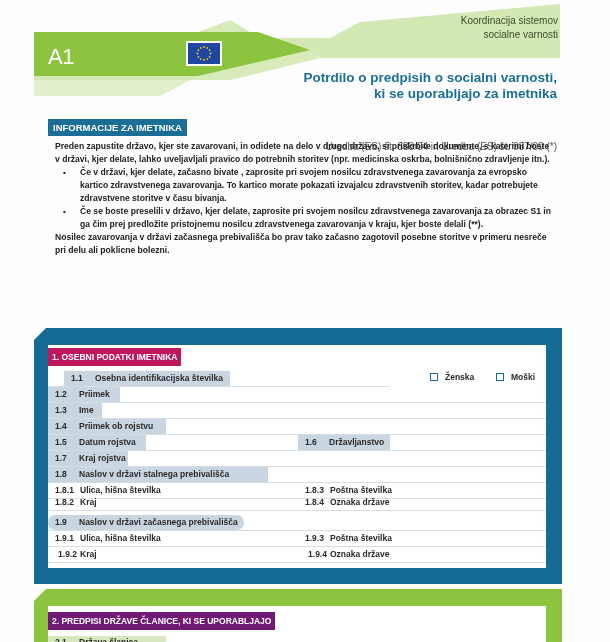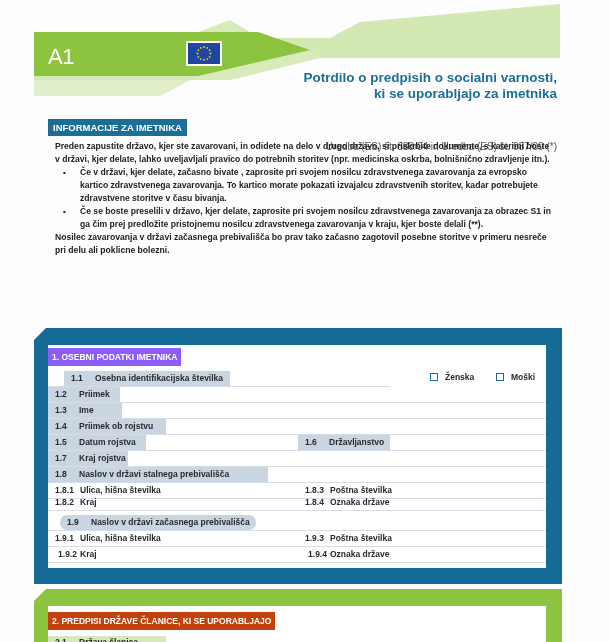--- a/index.html
+++ b/index.html
@@ -22,35 +22,35 @@
   .info-heading { position: absolute; left: 48px; top: 119px; background: #1b6f96; color: #fff; font-family: "Liberation Sans", sans-serif; font-weight: bold; font-size: 9.5px; padding: 3px 5px; }
   .info-body { position: absolute; left: 55px; top: 140px; width: 500px; font-family: "Liberation Sans", sans-serif; font-weight: bold; font-size: 8.6px; line-height: 13px; color: #222; }
   .info-body p { margin: 0; }
   .info-body ul { list-style: none; padding-left: 0; }
   .info-body li { position: relative; padding-left: 25px; }
   .info-body li::before { content: "\2022"; position: absolute; left: 8px; top: 0; font-size: 8px; }
 
   
   .sec1-frame { position: absolute; left: 34px; top: 328px; width: 528px; height: 256px; background: #136b96; clip-path: polygon(12px 0, 100% 0, 100% 100%, 0 100%, 0 12px); }
   .sec1-inner { position: absolute; left: 48px; top: 345px; width: 498px; height: 223px; background: #ffffff; }
-  .sec-heading { position: absolute; left: 48px; top: 348px; background: #8b5cf6; color: #fff; font-family: "Liberation Sans", sans-serif; font-weight: bold; font-size: 8.5px; padding: 4px 4px; }
+  .sec-heading { position: absolute; left: 48px; top: 348px; background: #be185d; color: #fff; font-family: "Liberation Sans", sans-serif; font-weight: bold; font-size: 8.5px; padding: 4px 4px; }
 
   .row { position: absolute; left: 48px; width: 498px; height: 16px; border-bottom: 1px solid #d6dde5; }
   .cell { position: absolute; top: 0; height: 15px; font-family: "Liberation Sans", sans-serif; font-weight: bold; font-size: 8.5px; line-height: 15px; color: #2a2a2a; padding-left: 7px; }
   .cell.shade { background: #c9d5e1; }
   .cell .num { display: inline-block; width: 24px; }
   .cell .num.w3 { width: 25px; }
 
   .checkbox-group { position: absolute; top: 372px; font-family: "Liberation Sans", sans-serif; font-weight: bold; font-size: 8.5px; color: #2a2a2a; display: flex; align-items: center; padding-left: 32px; }
   .cb { display: inline-block; width: 8px; height: 8px; border: 1.3px solid #1b6f96; margin-right: 7px; background: #fff; }
 
   
   .sec2-frame { position: absolute; left: 34px; top: 589px; width: 528px; height: 60px; background: #8cc43f; clip-path: polygon(12px 0, 100% 0, 100% 100%, 0 100%, 0 12px); }
   .sec2-inner { position: absolute; left: 48px; top: 606px; width: 498px; height: 40px; background: #ffffff; }
-  .sec2-heading { position: absolute; left: 48px; top: 612px; background: #c2410c; color: #fff; font-family: "Liberation Sans", sans-serif; font-weight: bold; font-size: 8.5px; padding: 4px 4px; }
+  .sec2-heading { position: absolute; left: 48px; top: 612px; background: #701a75; color: #fff; font-family: "Liberation Sans", sans-serif; font-weight: bold; font-size: 8.5px; padding: 4px 4px; }
   .sec2-row { position: absolute; left: 48px; top: 636px; width: 118px; height: 12px; background: #d7e8bf; font-family: "Liberation Sans", sans-serif; font-weight: bold; font-size: 8.5px; line-height: 13px; padding-left: 7px; color: #2a2a2a; }
 </style>
 </head>
 <body>
 
 <div class="banner">
   <svg width="610" height="110">
     <polygon points="190,38 330,38 360,22 560,4 560,58 320,58 300,48 190,48" fill="#d3e8b3"></polygon>
     <polygon points="34,32 198,32 230,20 250,32 300,48 320,58 230,80 34,80" fill="#d3e8b3" opacity="0.9"></polygon>
     <polygon points="34,32 228,32 258,32 310,50 198,76 34,76" fill="#8cc43f"></polygon>
@@ -70,20 +70,24 @@
           <circle cx="16" cy="17" r="0.9"></circle>
             <circle cx="12.7" cy="16.1" r="0.9"></circle>
             <circle cx="10.4" cy="13.8" r="0.9"></circle>
           <circle cx="9.5" cy="10.5" r="0.9"></circle>
             <circle cx="10.4" cy="7.2" r="0.9"></circle>
             <circle cx="12.7" cy="4.9" r="0.9"></circle>
         </g>
       </svg>
     </div>
   </div>
+  <div class="coord">
+    <div>Koordinacija sistemov</div>
+    <div>socialne varnosti</div>
+  </div>
 </div>
 
 <div class="doc-title">
   <div>Potrdilo o predpisih o socialni varnosti,</div>
   <div>ki se uporabljajo za imetnika</div>
 </div>
 <div class="doc-regulation">Uredba (ES) št. 883/04 in Uredba (ES) št. 987/09 (*)</div>
 
 <div class="info-heading">INFORMACIJE ZA IMETNIKA</div>
 <div class="info-body">
@@ -113,21 +117,21 @@
     <span>Moški</span>
 </div>
 
 <div class="row" style="top:387px;">
   <div class="cell shade" style="left:0; width:72px;">
     <span class="num">1.2</span><span>Priimek</span>
   </div>
 </div>
 
 <div class="row" style="top:403px;">
-  <div class="cell shade" style="left:0; width:74px;">
+  <div class="cell shade" style="left:0; width:54px;">
     <span class="num">1.3</span><span>Ime</span>
   </div>
 </div>
 
 <div class="row" style="top:419px;">
   <div class="cell shade" style="left:0; width:118px;">
     <span class="num">1.4</span><span>Priimek ob rojstvu (***)</span>
   </div>
 </div>
 
@@ -162,21 +166,21 @@
 <div class="row" style="top:495px;">
   <div class="cell" style="left:0;">
     <span class="num w3">1.8.2</span><span>Kraj</span>
   </div>
   <div class="cell" style="left:250px;">
     <span class="num w3">1.8.4</span><span>Oznaka države</span>
   </div>
 </div>
 
 <div class="row" style="top:515px;">
-  <div class="cell shade" style="left:12px; width:196px;border-radius:7px;">
+  <div class="cell shade" style="left:0; width:196px;border-radius:7px;">
     <span class="num">1.9</span><span>Naslov v državi začasnega prebivališča</span>
   </div>
 </div>
 <div class="row" style="top:531px;">
   <div class="cell" style="left:0;">
     <span class="num w3">1.9.1</span><span>Ulica, hišna številka</span>
   </div>
   <div class="cell" style="left:250px;">
     <span class="num w3">1.9.3</span><span>Poštna številka</span>
   </div>

